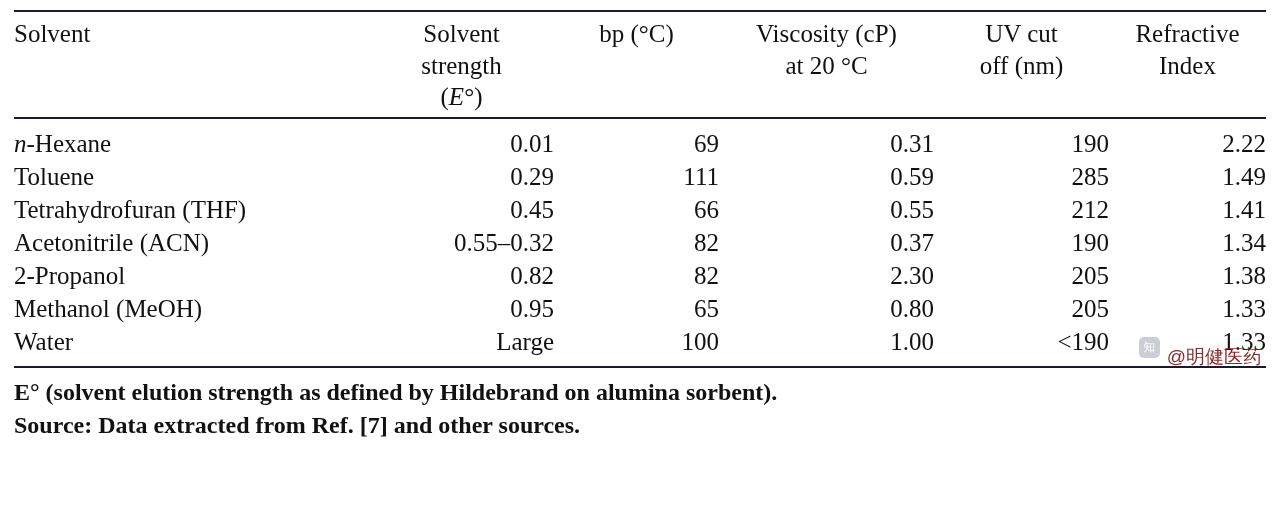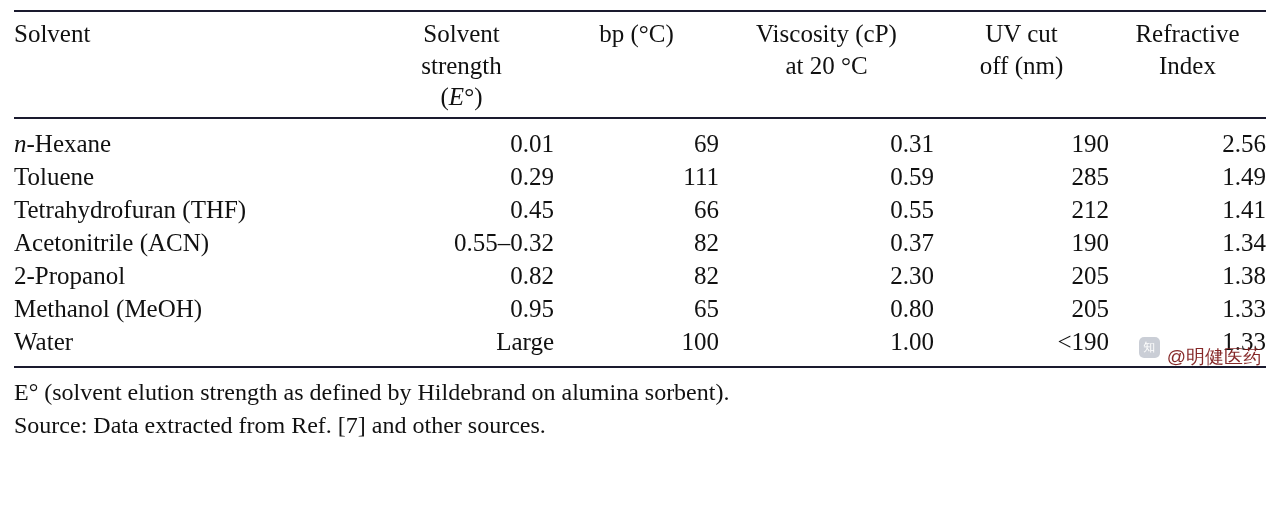--- a/index.html
+++ b/index.html
@@ -67,20 +67,21 @@
     height: 0;
     border-top: 2px solid #1a1a2e;
     margin: 0;
   }
 
   .footnotes {
     width: 1252px;
     font-size: 24px;
     line-height: 1.38;
     padding-top: 8px;
+    font-weight: bold;
   }
   .footnotes .fn { white-space: nowrap; }
 
   .italic { font-style: italic; }
   .deg { font-style: normal; }
 
   .watermark {
     position: absolute;
     right: 18px;
     bottom: 46px;
@@ -145,21 +146,21 @@
         </th>
       </tr>
     </thead>
     <tbody>
       <tr>
         <td><span class="italic">n</span>-Hexane</td>
         <td class="num">0.01</td>
         <td class="num">69</td>
         <td class="num">0.31</td>
         <td class="num">190</td>
-        <td class="num">2.56</td>
+        <td class="num">2.22</td>
       </tr>
       <tr>
         <td>Toluene</td>
         <td class="num">0.29</td>
         <td class="num">111</td>
         <td class="num">0.59</td>
         <td class="num">285</td>
         <td class="num">1.49</td>
       </tr>
       <tr>

